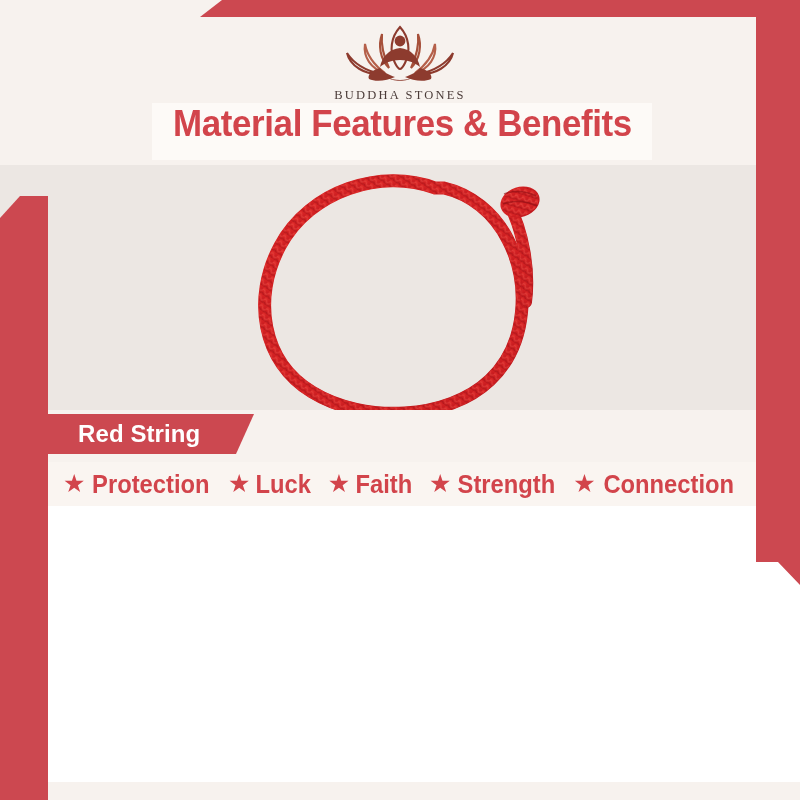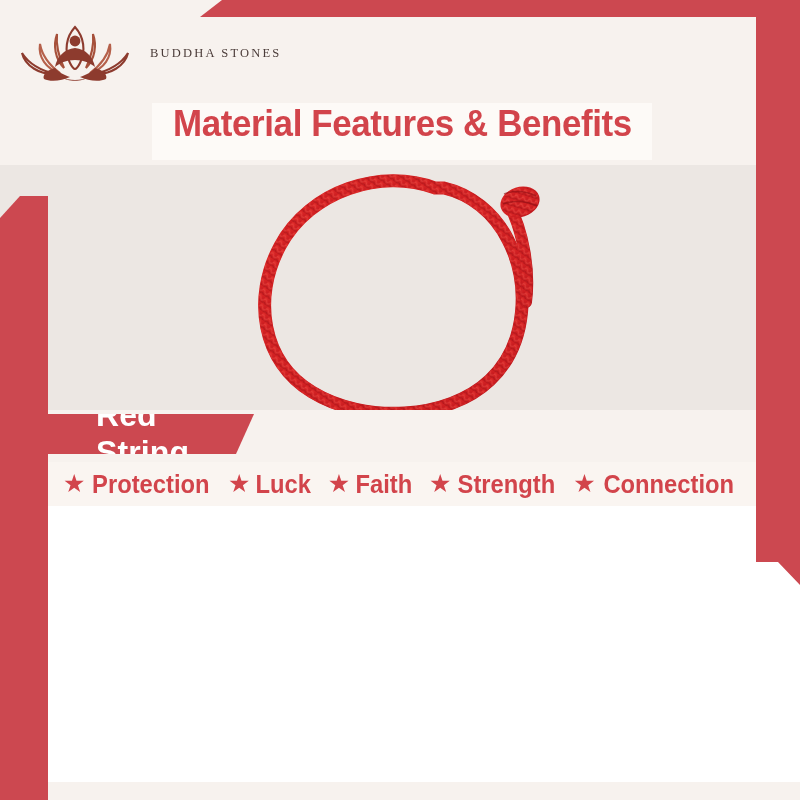--- a/index.html
+++ b/index.html
@@ -39,21 +39,21 @@
   }
 
   
   .hero {
     position:absolute; top:0; left:0; width:800px; height:165px;
     background:#f7f2ee;
     z-index:1;
   }
   .logo-wrap {
     position:absolute; top:19px; left:0; width:800px;
-    display:flex; flex-direction:row; align-items:center;
+    display:flex; flex-direction:column; align-items:center;
     z-index:4;
   }
   .logo-mark { width:150px; height:66px; display:block; }
   .logo-word {
     margin-top:3px;
     font-family:"Liberation Serif", serif;
     font-size:12.5px;
     letter-spacing:2.2px;
     color:#4a3b38;
     font-weight:400;
@@ -96,24 +96,25 @@
   }
   .banner {
     position:absolute; top:414px; left:28px;
     width:226px; height:40px;
     background:#cc4850;
     clip-path: polygon(0 0, 226px 0, 208px 40px, 0 40px);
     display:flex; align-items:center;
     z-index:7;
   }
   .banner-label {
-    margin-left:68px;
-    font-family:"Liberation Sans Narrow","Liberation Sans", sans-serif;
-    font-weight:bold; font-size:32px; color:#ffffff;
+    margin-left:50px;
+    font-family:"Liberation Sans Narrow","Liberation Sans", sans-serif;
+    font-weight:bold; font-size:24px; color:#ffffff;
     letter-spacing:0.1px;
+    text-align:center;
   }
 
   
   .benefits {
     position:absolute; top:462px; left:0; width:800px; height:44px;
     background:#faf5f1;
     display:flex; align-items:center; justify-content:center;
     gap:3px;
     z-index:4;
   }

